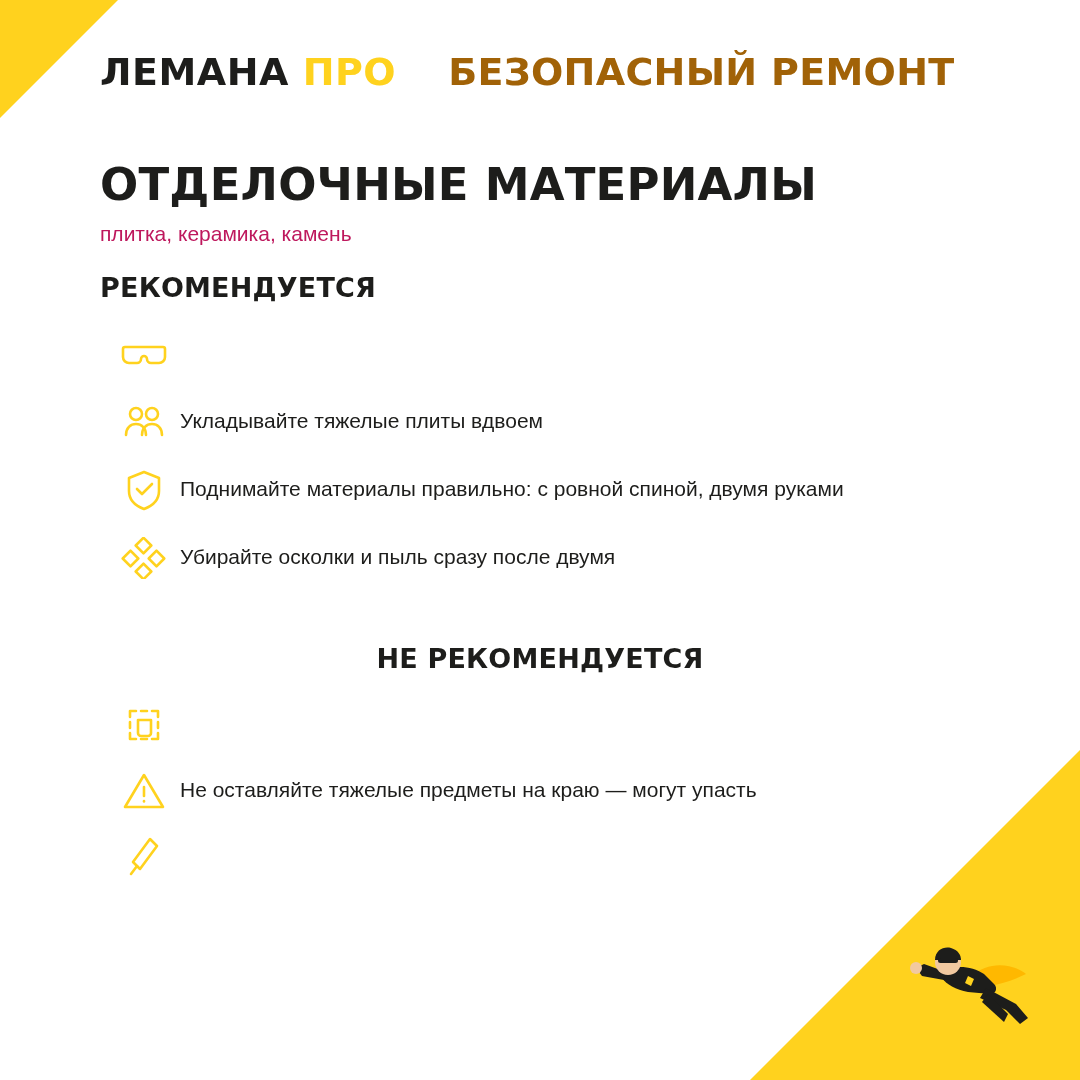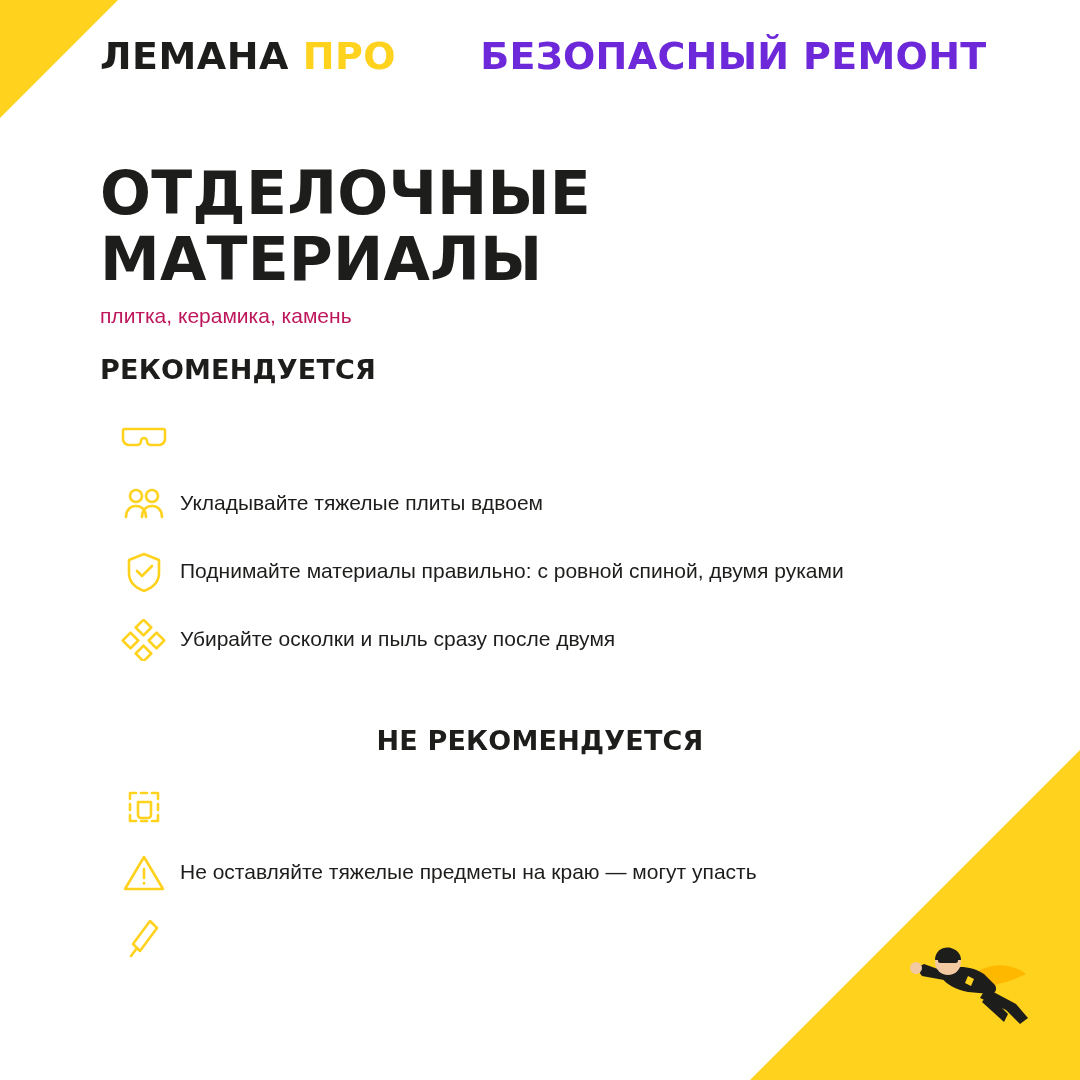--- a/index.html
+++ b/index.html
@@ -27,56 +27,56 @@
     position: absolute;
     right: 0; bottom: 0;
     width: 0; height: 0;
     border-bottom: 330px solid #FFD21E;
     border-left: 330px solid transparent;
   }
 
   
   .header {
     position: absolute;
-    top: 26px;
+    top: 42px;
     left: 100px;
     right: 80px;
     height: 60px;
     display: flex;
     align-items: center;
-    gap: 84px;
+    gap: 52px;
     text-align: center;
   }
   .logo {
     font-size: 38px;
     font-weight: bold;
     letter-spacing: 0.5px;
     white-space: nowrap;
     font-family: "DejaVu Sans", sans-serif;
   }
   .logo .lemana { color: #1D1D1B; }
   .logo .pro { color: #FFD21E; }
   .header-title {
     font-size: 38px;
     font-weight: bold;
-    color: #6d28d9;
+    color: #a16207;
     white-space: nowrap;
     letter-spacing: 0.3px;
     font-family: "DejaVu Sans", sans-serif;
   }
 
   
   .content {
     position: absolute;
     top: 160px;
     left: 100px;
     width: 880px;
   }
   .page-title {
-    font-size: 60px;
+    font-size: 45px;
     font-weight: bold;
     color: #1D1D1B;
     letter-spacing: 0.2px;
     line-height: 1.1;
     font-family: "DejaVu Sans", sans-serif;
   }
   .page-subtitle {
     margin-top: 12px;
     font-size: 21px;
     color: #be185d;

